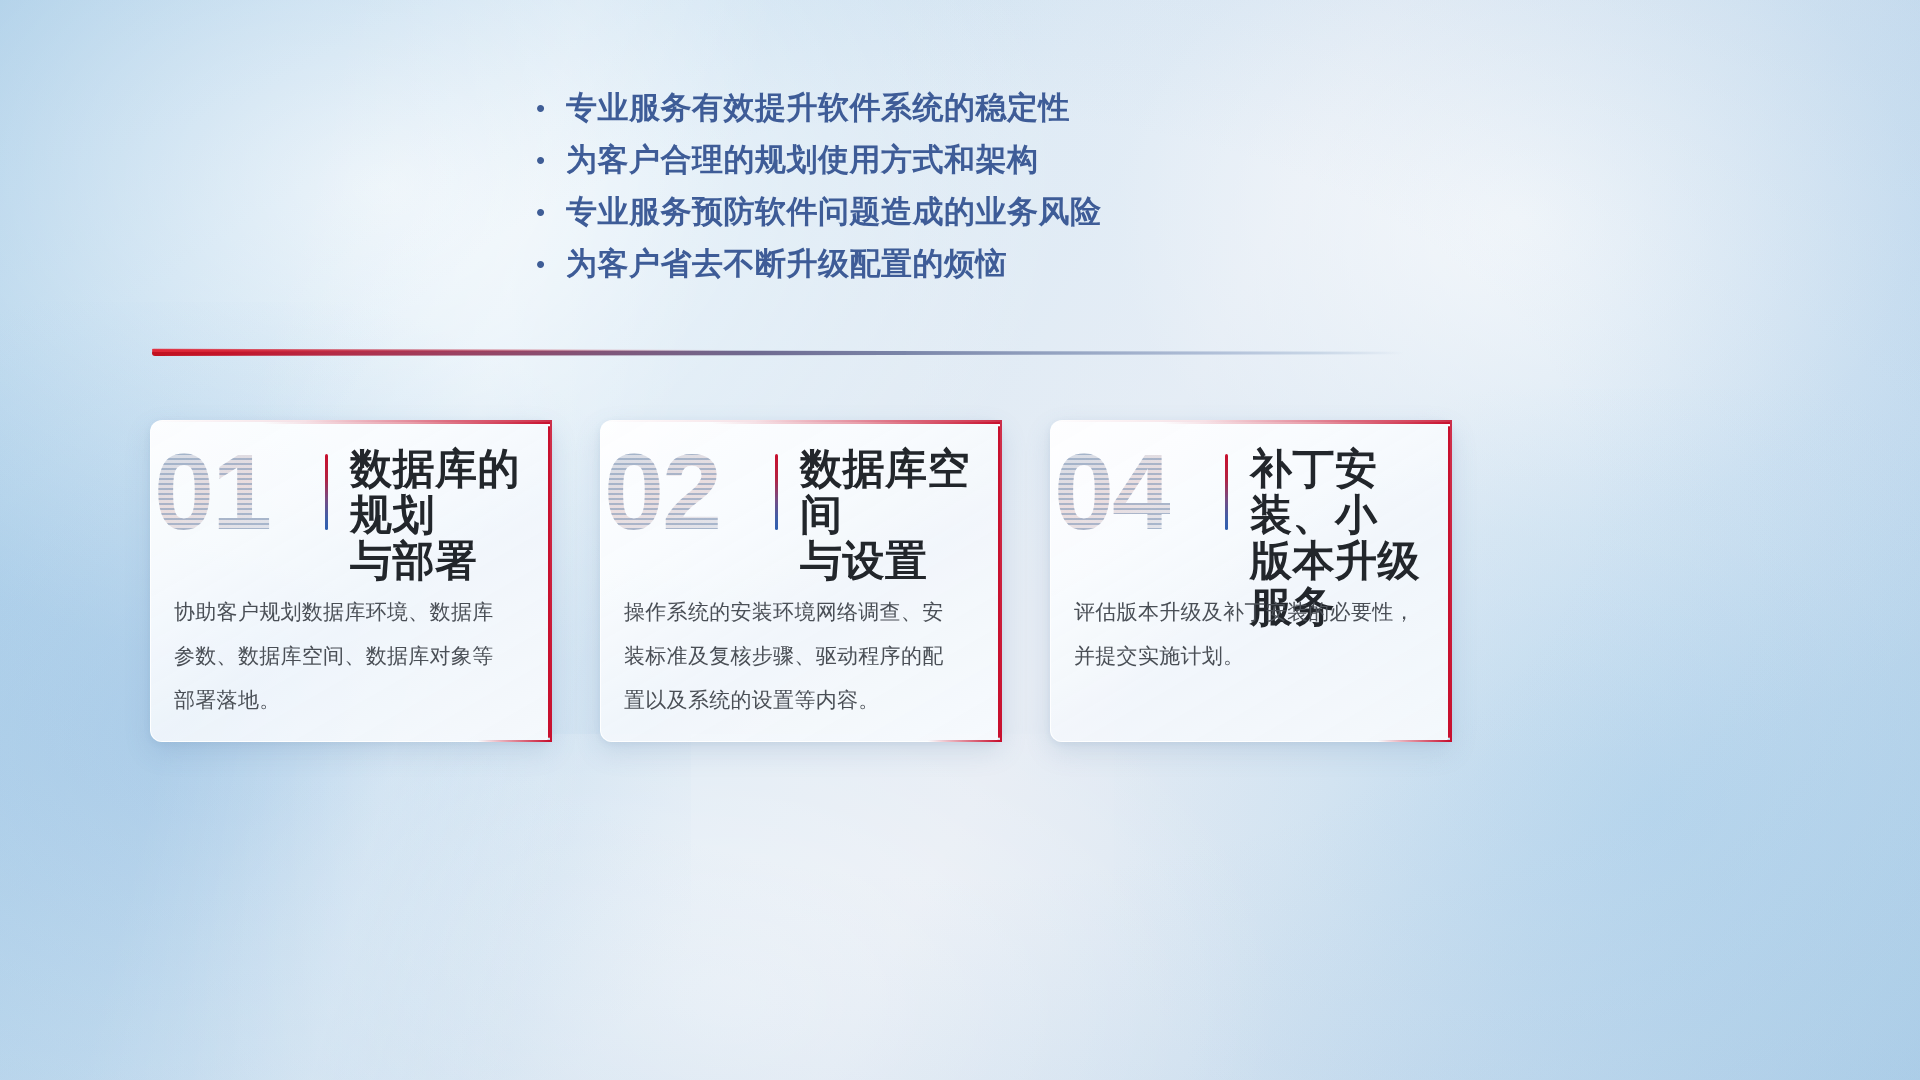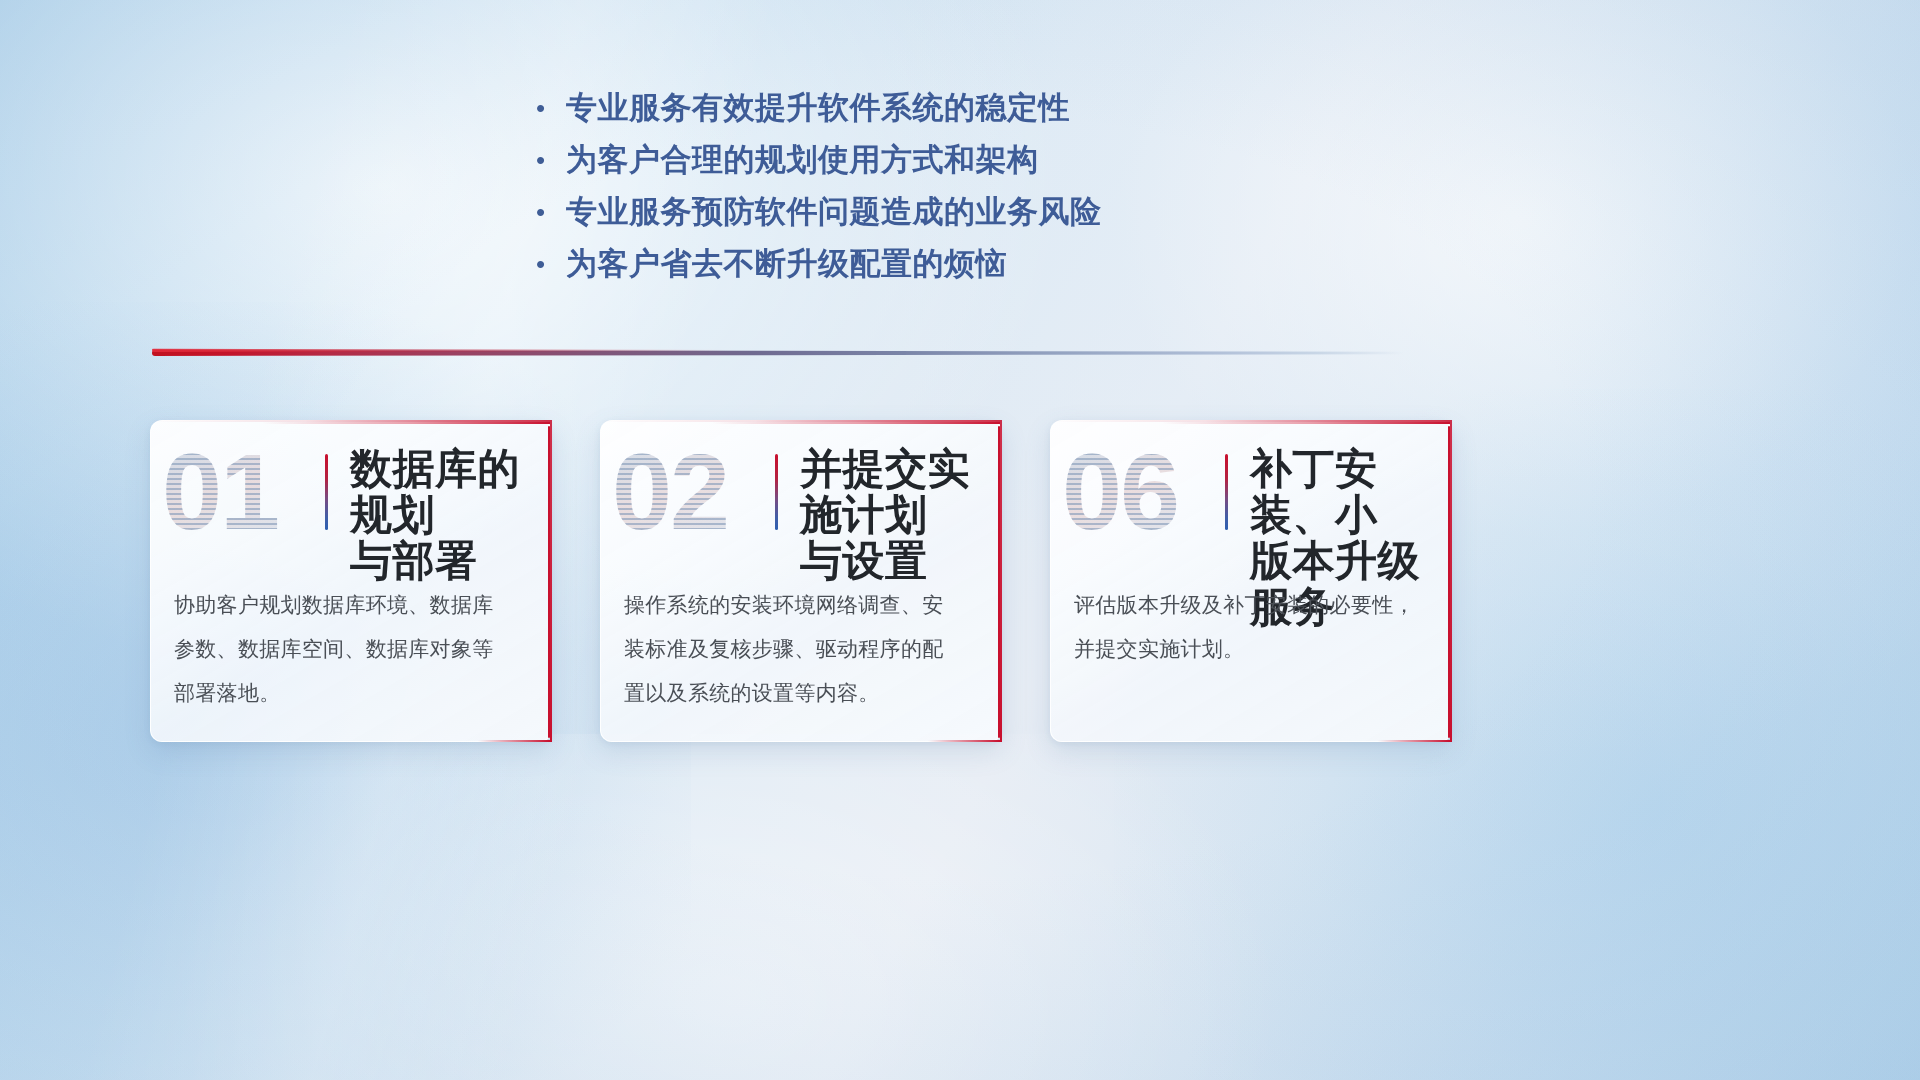--- a/index.html
+++ b/index.html
@@ -137,21 +137,21 @@
     position:absolute; right:0; top:0; width:72%; height:2px;
     background:linear-gradient(90deg, rgba(200,16,46,0) 0%, rgba(219,80,100,.55) 52%, #c8102e 100%);
   }
   .card.accent-red .accent-bottom{
     position:absolute; right:0; bottom:0; width:18%; height:2px;
     background:linear-gradient(90deg, rgba(200,16,46,0) 0%, #c8102e 100%);
   }
 
   
   .ghost-num{
-    position:absolute; left:12px; top:18px;
+    position:absolute; left:4px; top:18px;
     font-size:108px; font-weight:700;
     letter-spacing:-2px;
     line-height:1;
     color:transparent;
     -webkit-background-clip:text; background-clip:text;
     background-image:
       repeating-linear-gradient(180deg,
         rgba(126,150,182,.58) 0px, rgba(126,150,182,.58) 2px,
         rgba(255,255,255,0) 2px, rgba(255,255,255,0) 5px),
       linear-gradient(160deg, rgba(168,192,216,.55) 0%, rgba(198,150,150,.30) 52%, rgba(190,205,222,.45) 100%);
@@ -171,21 +171,21 @@
   }
   .card-title{
     font-size:42px; line-height:46px;
     font-weight:700; color:#22262b;
     letter-spacing:.5px;
     white-space:pre-line;
   }
 
   
   .card-para{
-    position:absolute; left:24px; right:22px; top:163px;
+    position:absolute; left:24px; right:22px; top:170px;
     font-size:21px; line-height:44px;
     color:#4a4f56;
     letter-spacing:.3px;
     white-space:pre-line;
   }
 </style>
 </head>
 <body>
 
 <div id="bg">
@@ -246,36 +246,36 @@
   <div class="card accent-red">
     <div class="card-body"></div>
     <div class="card-accent">
       <div class="accent-top"></div>
       <div class="accent-right"></div>
       <div class="accent-bottom"></div>
     </div>
     <div class="ghost-num">02</div>
     <div class="card-head">
       <div class="head-bar"></div>
-      <div class="card-title">并提交实施计划
+      <div class="card-title">数据库空间
 与设置</div>
     </div>
     <div class="card-para">操作系统的安装环境网络调查、安
 装标准及复核步骤、驱动程序的配
 置以及系统的设置等内容。</div>
   </div>
 
   <div class="card accent-red">
     <div class="card-body"></div>
     <div class="card-accent">
       <div class="accent-top"></div>
       <div class="accent-right"></div>
       <div class="accent-bottom"></div>
     </div>
-    <div class="ghost-num">06</div>
+    <div class="ghost-num">04</div>
     <div class="card-head">
       <div class="head-bar"></div>
       <div class="card-title">补丁安装、小
 版本升级服务</div>
     </div>
     <div class="card-para">评估版本升级及补丁安装的必要性，
 并提交实施计划。</div>
   </div>
 
 </div>

